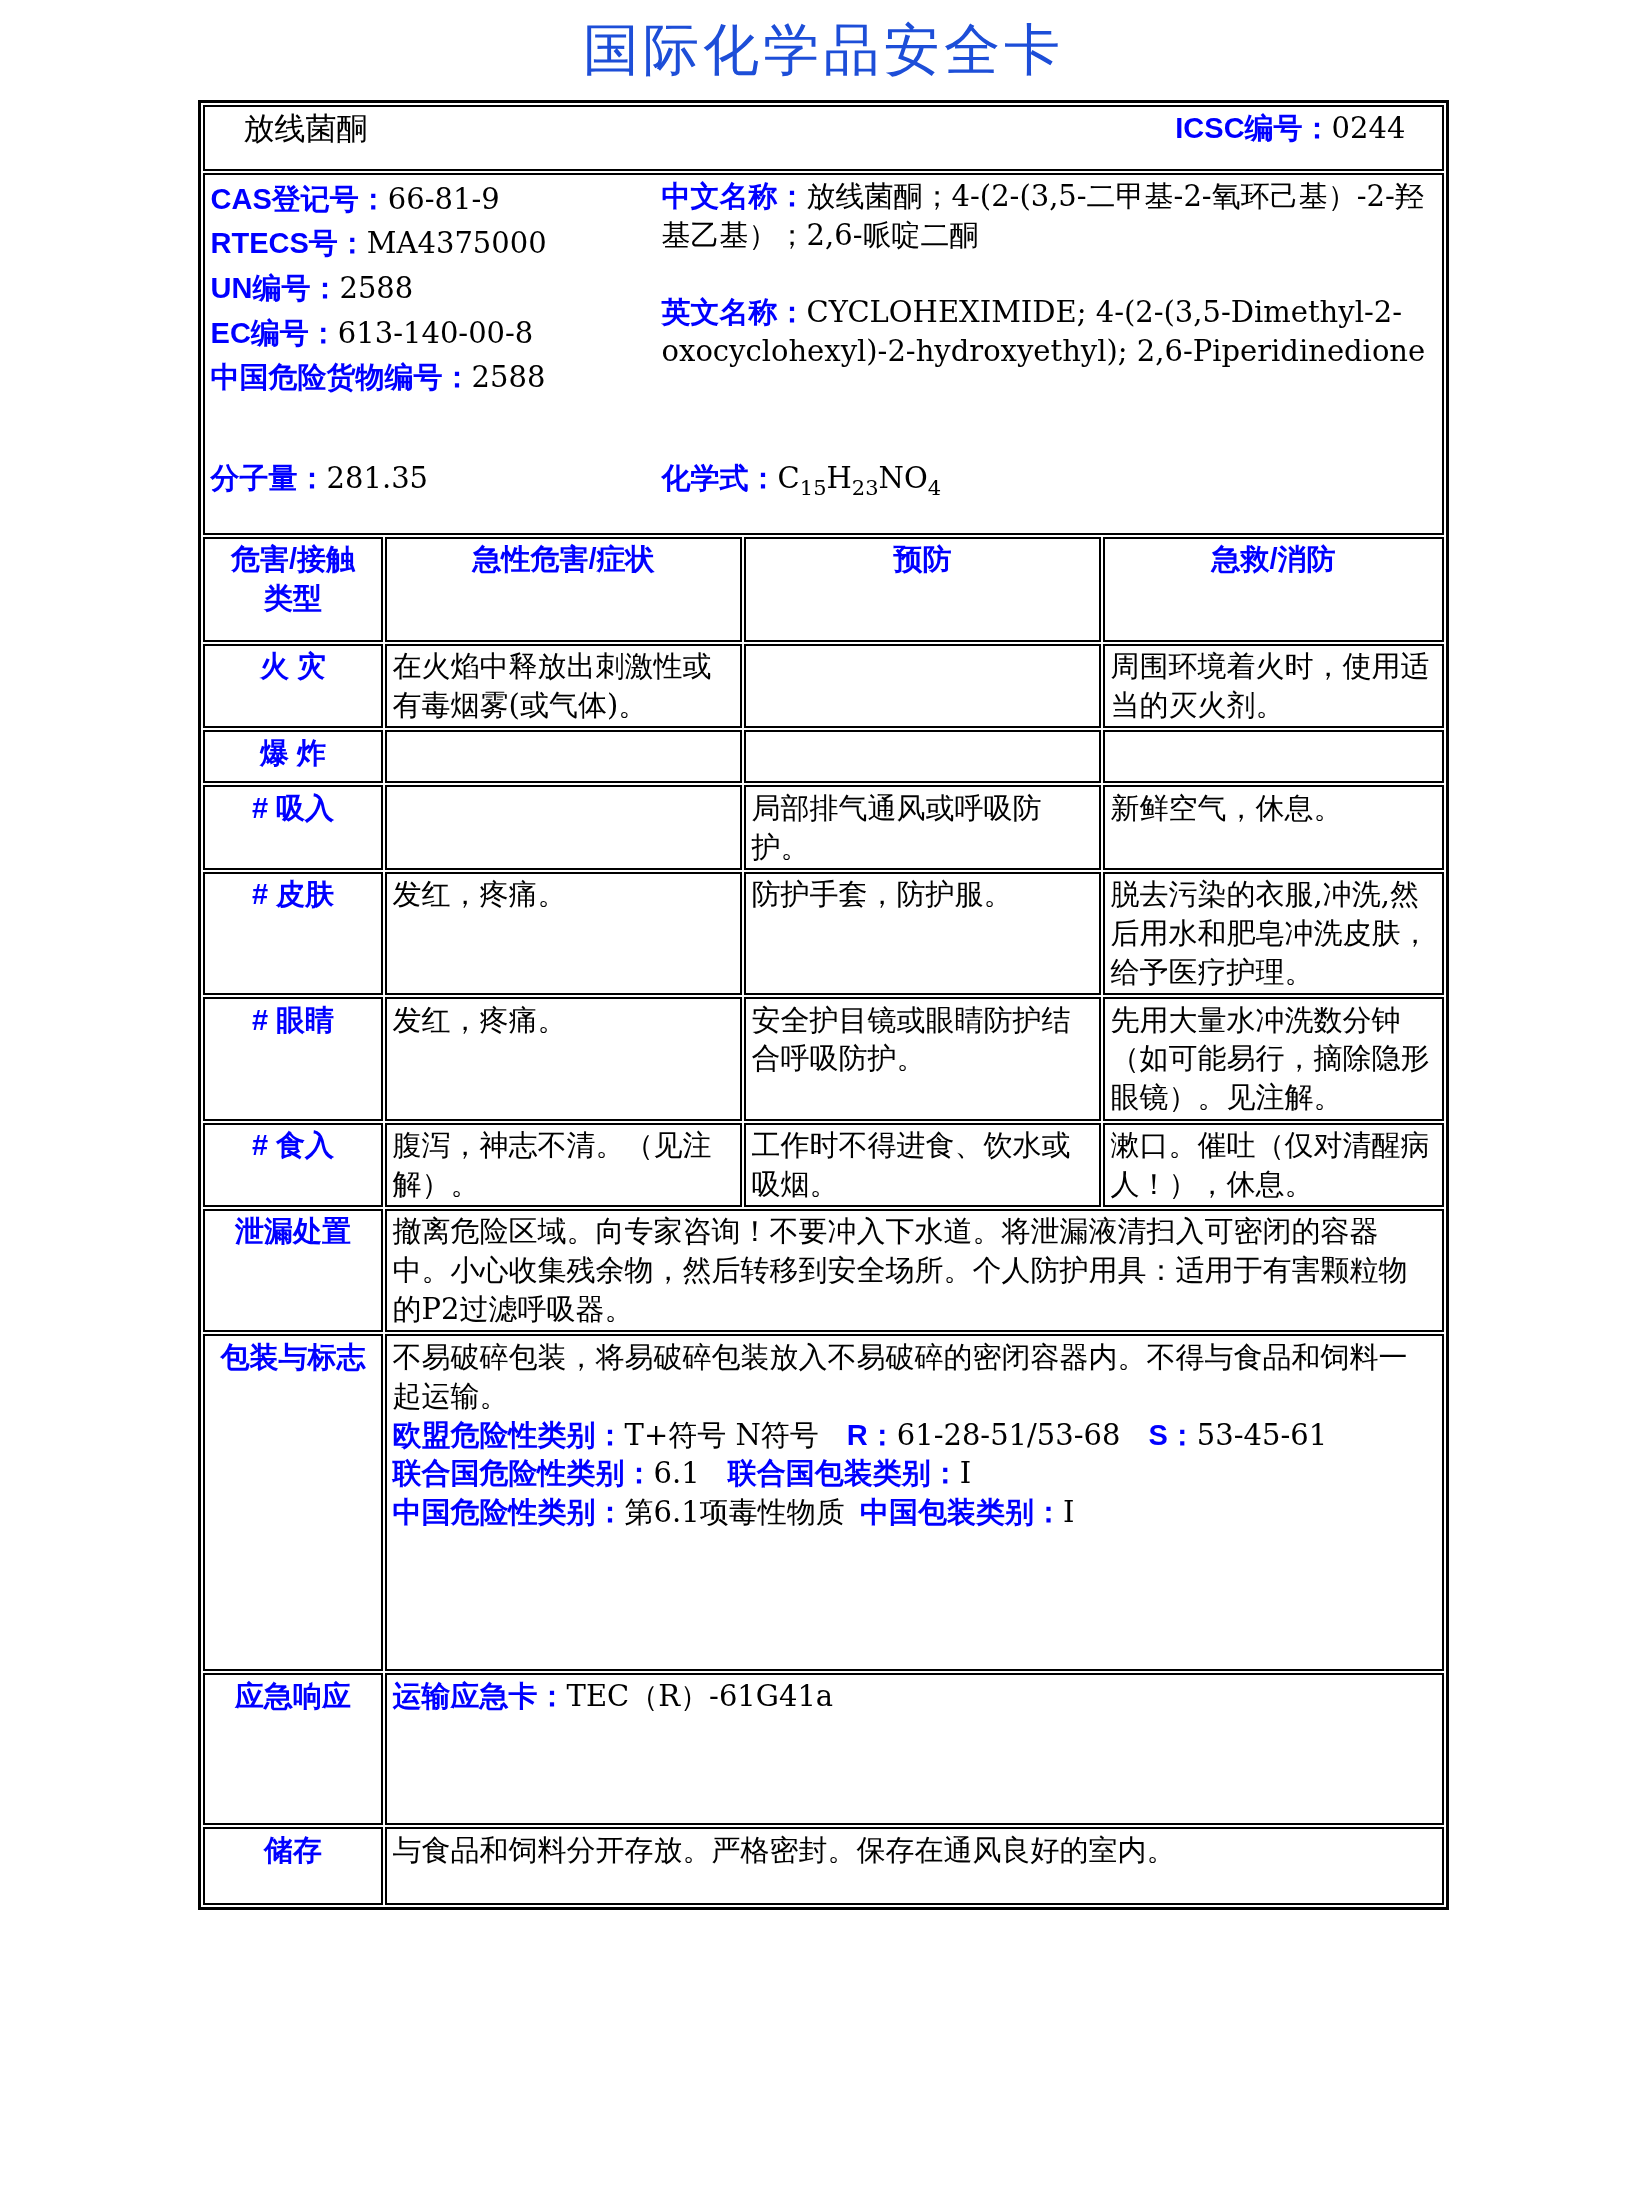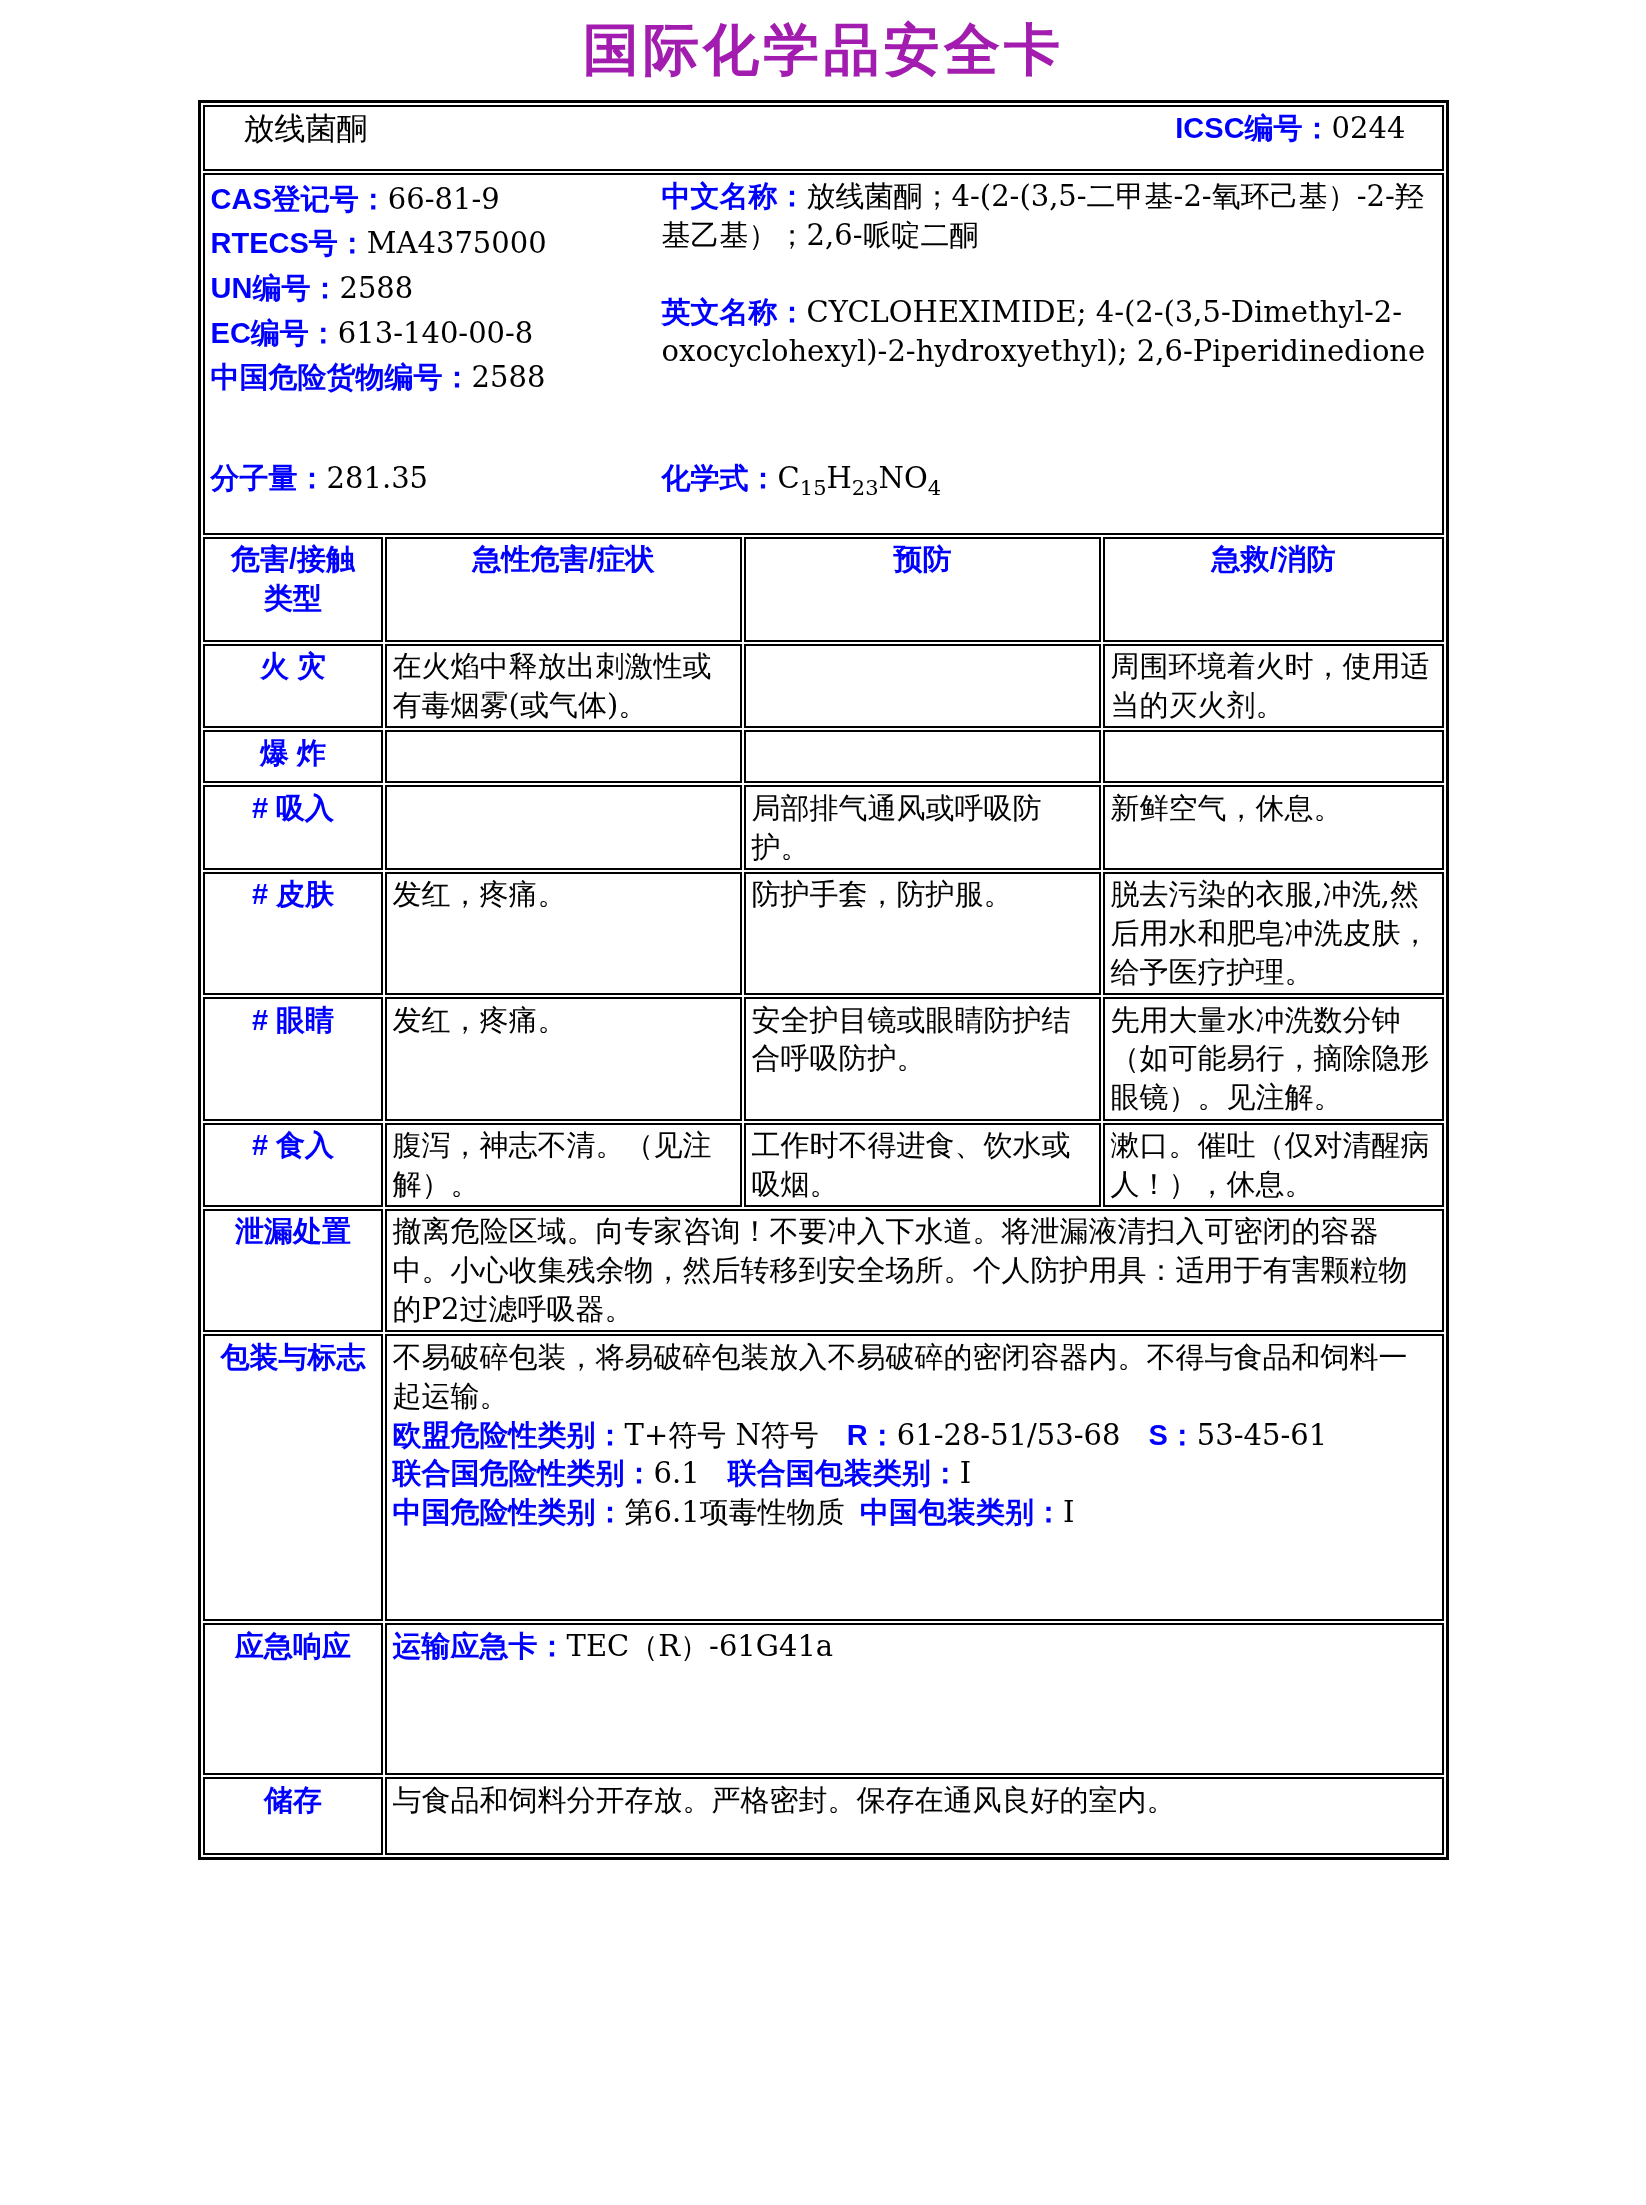--- a/index.html
+++ b/index.html
@@ -7,22 +7,22 @@
     width:1647px;height:2205px;
     font-family:"Liberation Sans",sans-serif;
     color:#000;
     -webkit-font-smoothing:antialiased;
   }
   .page-title{
     margin-top:12.5px;
     width:1647px;
     text-align:center;
     font-size:56px;
-    font-weight:bold;
-    color:#a21caf;
+    font-weight:normal;
+    color:#1d4ed8;
     letter-spacing:4.2px;
     font-family:"Liberation Sans",sans-serif;
   }
   .card{
     margin:11px auto 18px auto;
     width:1247px;
     border-collapse:separate;
     border-spacing:2.1px;
     border:3.5px solid #000;
     background:#fff;
@@ -59,21 +59,21 @@
   .typecell{text-align:center;vertical-align:middle;color:#0000ff;font-weight:bold;font-size:31px;}
   .cellserif{font-family:"DejaVu Serif",serif;}
   .r-fire{height:72px;}
   .r-expl{height:53px;}
   .r-cont{height:86px;}
   .r-inh{height:79px;}
   .r-skin{height:123px;}
   .r-eye{height:117px;}
   .r-ing{height:75px;}
   .r-spill{height:103px;}
-  .r-pack{height:287px;}
+  .r-pack{height:337px;}
   .r-emer{height:152px;border-radius:16px;}
   .r-stor{height:78px;}
   .packcell{line-height:2.05;}
   .packline{white-space:nowrap;}
   .sp{display:inline-block;width:28px;}
   .sp2{display:inline-block;width:15.3px;}
 </style>
 </head>
 <body>
 

